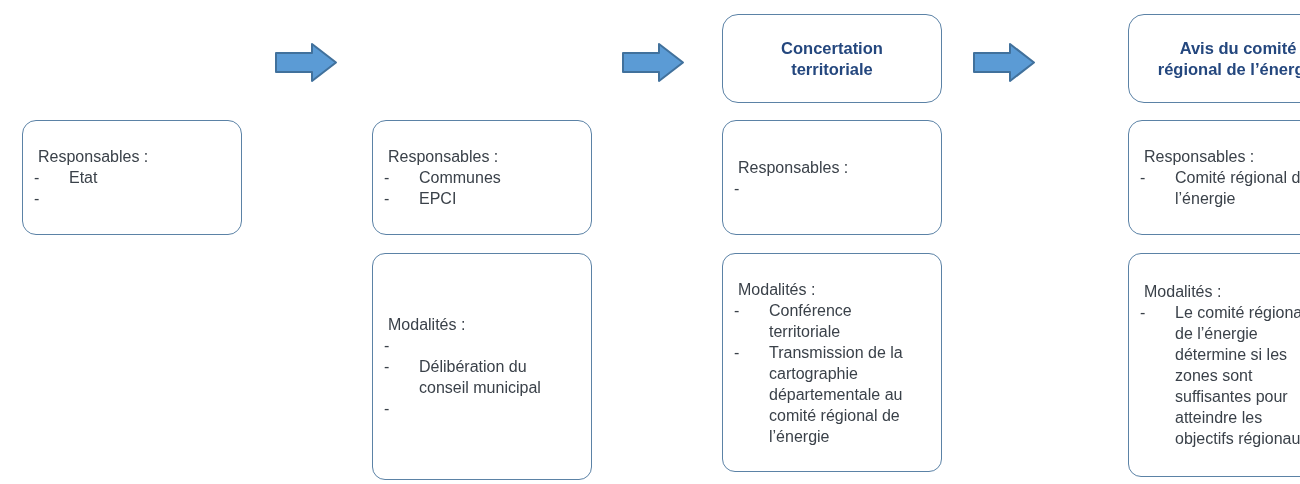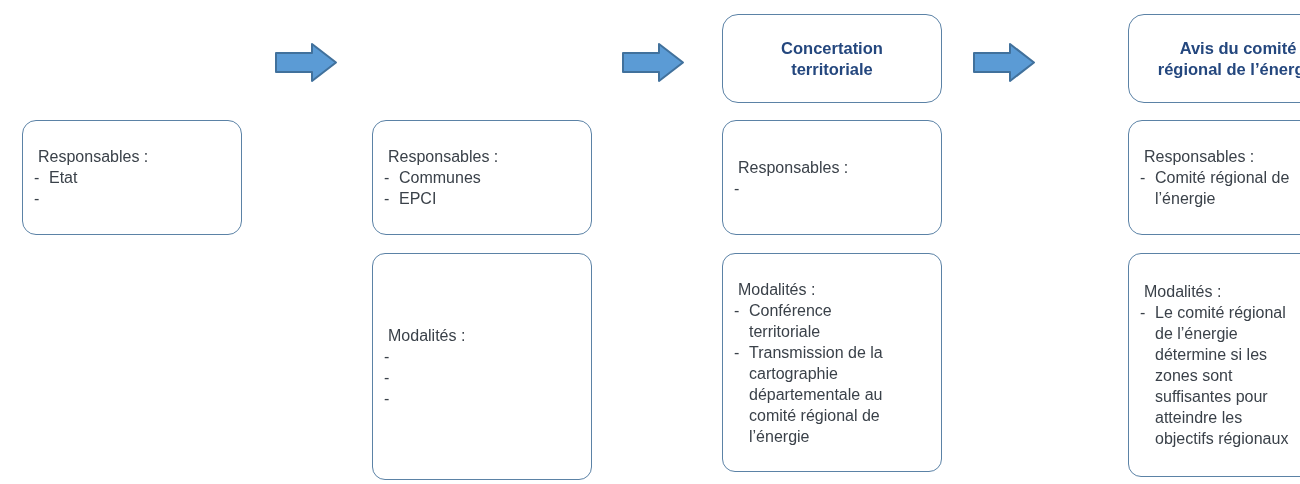--- a/index.html
+++ b/index.html
@@ -42,21 +42,21 @@
   }
   .resp{top:120px;height:115px;}
   .modal{top:253px;border-radius:13px;}
   .c2 .modal{height:227px;}
   .c3 .modal{height:219px;}
   .c4 .modal{height:224px;}
 
   .label{margin-left:4px;}
   .item{display:flex;align-items:flex-start;}
   .dash{width:15px;flex-shrink:0;}
-  .itxt{white-space:pre-line;}
+  .itxt{white-space:pre-line;margin-left:20px;}
 
   .arrow{position:absolute;top:42px;width:63px;height:41px;}
   .arrow.a1{left:275px;}
   .arrow.a2{left:622px;}
   .arrow.a3{left:973px;}
   .arrow polygon{
     fill:var(--arrow-fill,#5b9bd5);
     stroke:var(--arrow-stroke,#41719c);
     stroke-width:2;
     stroke-linejoin:round;
@@ -96,20 +96,22 @@
         <span class="itxt">EPCI</span>
       </div>
     </div>
     <div class="cbox modal">
       <div class="label">Modalités :</div>
       <div class="item">
         <span class="dash">-</span>
       </div>
       <div class="item">
         <span class="dash">-</span>
+        <span class="itxt">Délibération du
+conseil municipal</span>
       </div>
       <div class="item">
         <span class="dash">-</span>
       </div>
     </div>
   </div>
 
   <svg class="arrow a2" viewBox="0 0 63 41">
     <polygon points="1,11 37,11 37,2 61,20.5 37,39 37,30 1,30"></polygon>
   </svg>

